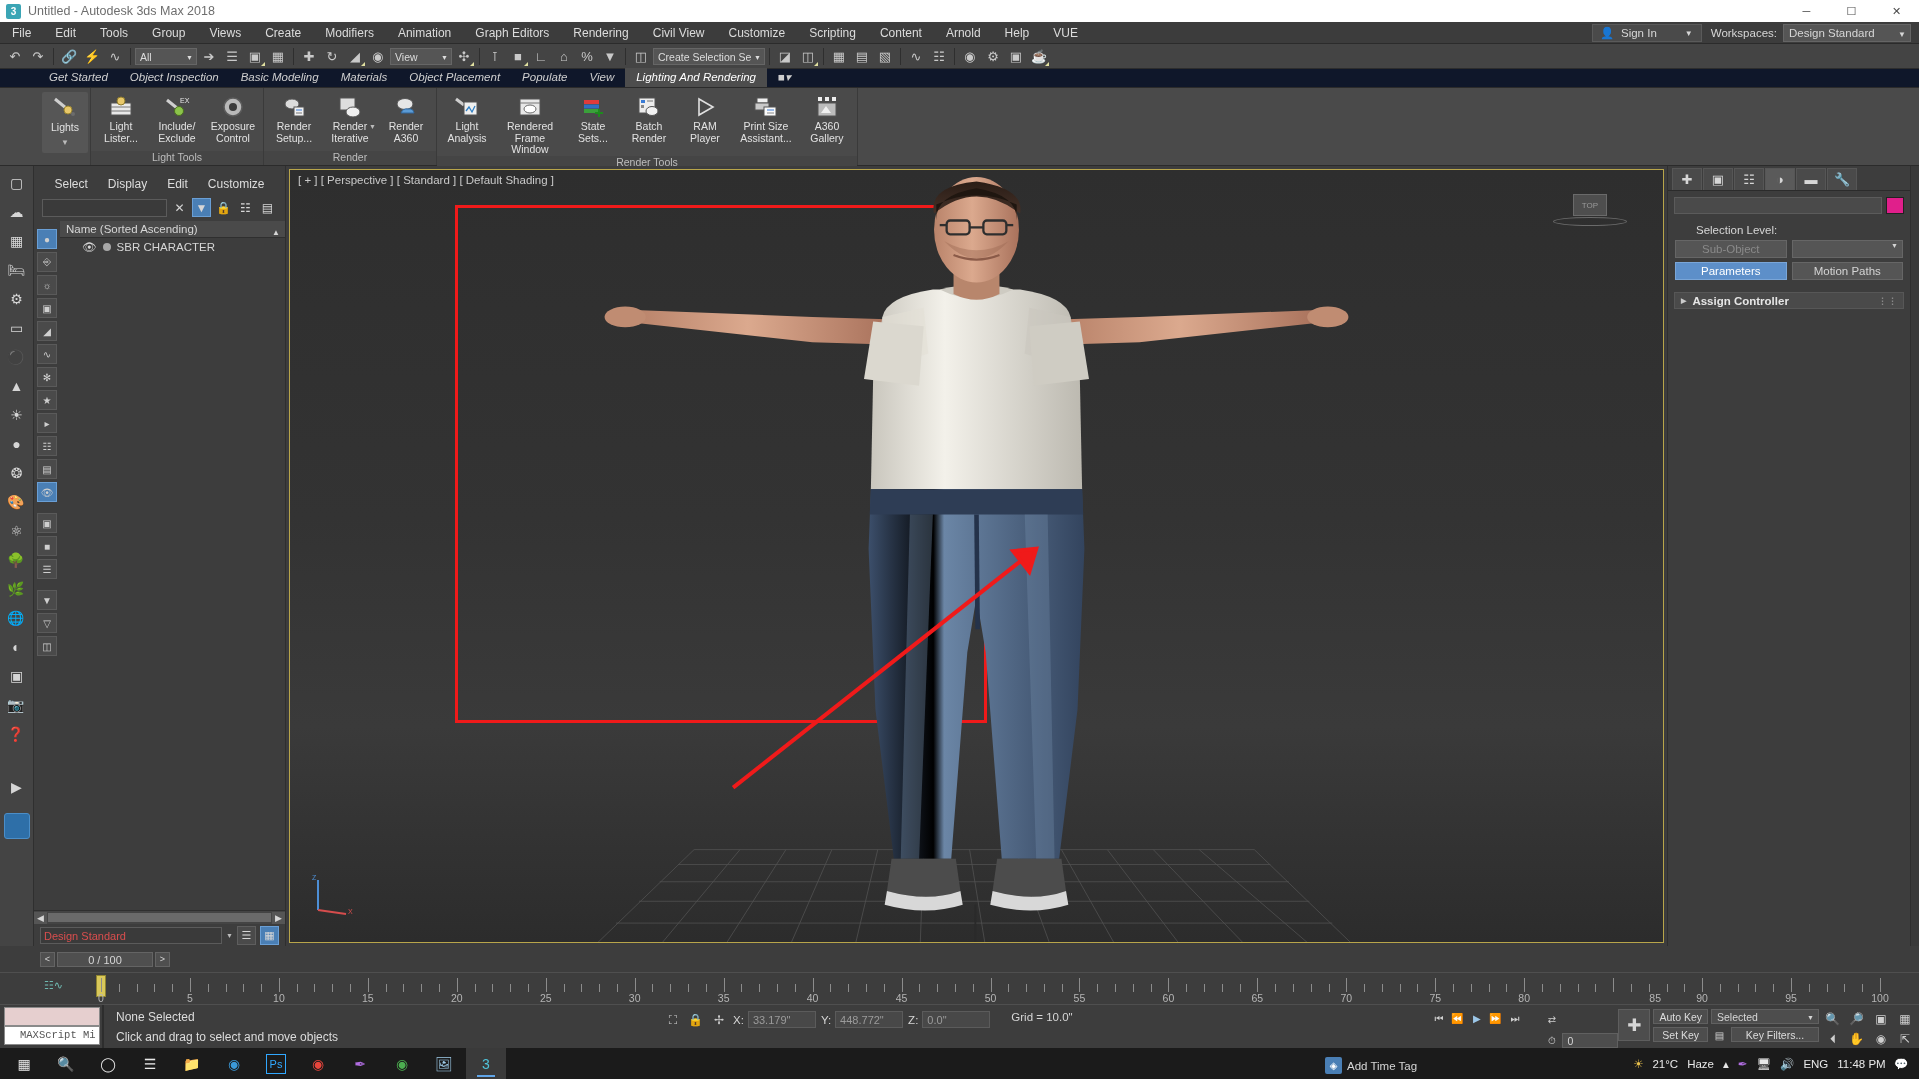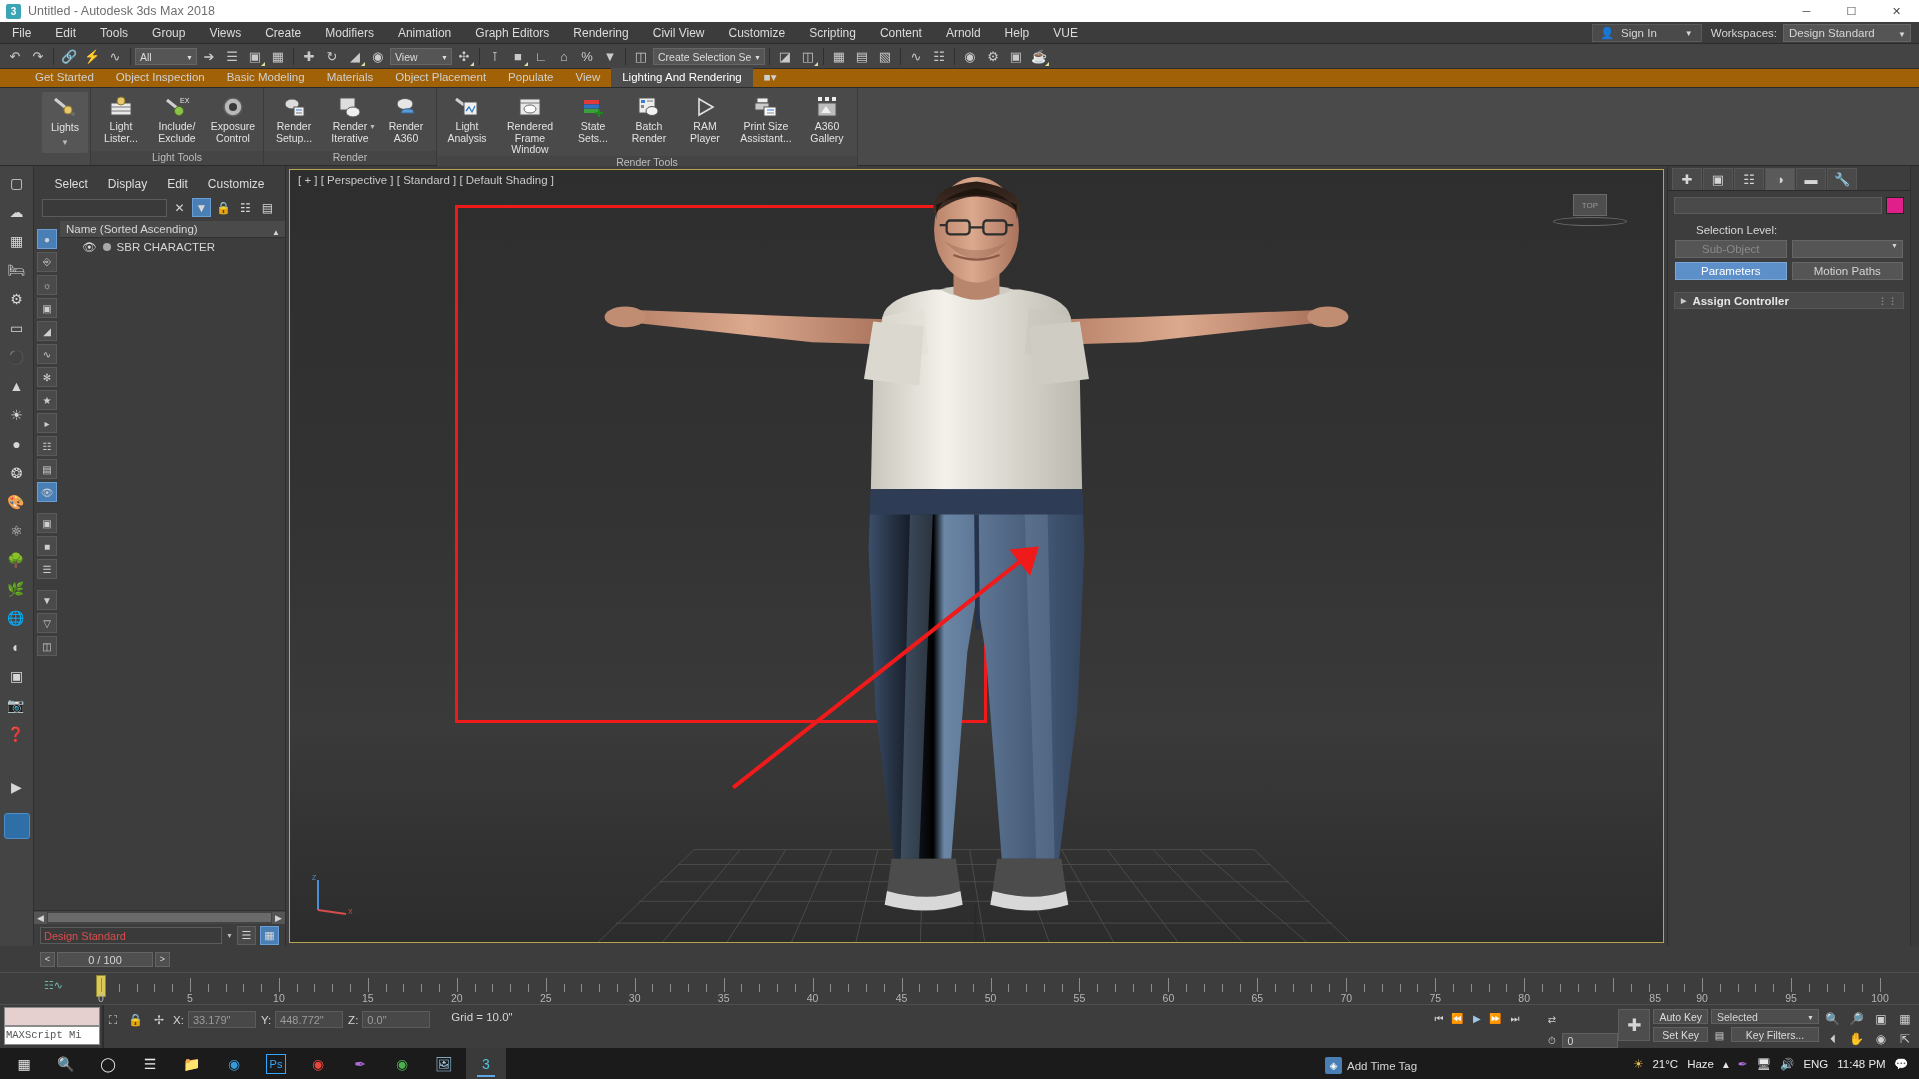--- a/index.html
+++ b/index.html
@@ -55,22 +55,22 @@
   .tb.sep { width:7px; }
   .tb.sep:after{ content:''; width:1px;height:17px;background:#2e2e2e; }
   .tb-drop { background:#555; border:1px solid #666; height:17px; width:62px; font-size:10.5px;
              color:#ddd; line-height:16px; padding-left:4px; position:relative; }
   .tb-drop .ar{ position:absolute;right:3px;top:1px;font-size:7px; }
   .tb-drop.wide { width:112px; }
   .corner { position:absolute; right:1px; bottom:1px; width:0;height:0;
             border-left:4px solid transparent; border-bottom:4px solid #e0e0a0; }
 
   
-  .ribbon-tabs { height:19px;background:#a16207;flex:0 0 19px;display:flex;align-items:flex-end;
-                 padding-left:24px; border-bottom:1px solid #2b2b2b; }
+  .ribbon-tabs { height:19px;background:#0f172a;flex:0 0 19px;display:flex;align-items:flex-end;
+                 padding-left:38px; border-bottom:1px solid #2b2b2b;font-style:italic; }
   .rtab { padding:0 11px; font-size:11.5px; line-height:19px; color:#cfcfcf; }
   .rtab.active { background:#4d4d4d; color:#fff; }
   .ribbon-body { height:78px;background:#4a4a4a;flex:0 0 78px;display:flex;position:relative;
                  border-bottom:1px solid #2b2b2b; padding-left:38px; }
   .rpanel { display:flex; flex-direction:column; border-right:1px solid #3a3a3a; position:relative; }
   .rpanel-row { display:flex; flex:1; align-items:flex-start; padding:3px 2px 0 2px; }
   .rpanel-title { height:14px; text-align:center; font-size:10.5px; color:#bdbdbd; line-height:13px;
                   background:#454545; }
   .rbtn { width:56px; display:flex; flex-direction:column; align-items:center; padding-top:2px;
           cursor:default; border-radius:2px; position:relative; }
@@ -179,21 +179,21 @@
                    background:#d9c85a; border:1px solid #8f8430; }
   .track-btn { position:absolute; left:44px; top:6px; font-size:11px; color:#6fb8b0; }
 
   
   .statusbar { height:44px; background:#3d3d3d; flex:0 0 44px; display:flex;
                border-top:1px solid #4f4f4f; align-items:stretch; }
   .mxs { width:104px; display:flex; flex-direction:column; padding:2px 2px 2px 4px;
          border-right:2px solid #2d2d2d;}
   .mxs-top { height:19px; background:#e6cfcf; border:1px solid #8a8a8a; }
   .mxs-bot { height:19px; background:#fff; border:1px solid #8a8a8a; color:#555;
-             font-family:"Liberation Mono", monospace; font-size:10.5px; line-height:17px; padding-left:1px;
+             font-family:"Liberation Mono", monospace; font-size:10.5px; line-height:17px; padding-left:15px;
              overflow:hidden; white-space:nowrap;}
   .status-msgs { width:560px; display:flex; flex-direction:column; justify-content:center;
                  padding-left:12px; gap:6px; }
   .status-msgs div { font-size:12px; color:#dcdcdc; }
   .coords { flex:1; display:flex; align-items:flex-start; padding-top:6px; gap:5px; }
   .cico { width:18px;height:18px;display:flex;align-items:center;justify-content:center;font-size:12px;
           color:#c9c9c9;}
   .cfield { display:flex; align-items:center; gap:4px; font-size:11.5px; }
   .cfield .box { width:68px;height:17px;background:#484848;border:1px solid #5b5b5b;
                  color:#9b9b9b; font-size:11px; line-height:16px; padding-left:4px; }
@@ -908,20 +908,24 @@
       <div class="tick" style="left: 1880px; height: 14px;"></div>
       <div class="num" style="left: 1880px;">100</div>
     </div>
 
   <div class="statusbar">
     <div class="mxs">
       <div class="mxs-top"></div>
       <div class="mxs-bot">MAXScript Mi</div>
     </div>
 
+    <div class="status-msgs">
+      <div>None Selected</div>
+      <div>Click and drag to select and move objects</div>
+    </div>
 
     <div class="coords">
       <div class="cico">⛶</div>
       <div class="cico">🔒</div>
       <div class="cico">✢</div>
       <div class="cfield">
         <span>X:</span>
         <span class="box">33.179"</span>
       </div>
       <div class="cfield">

